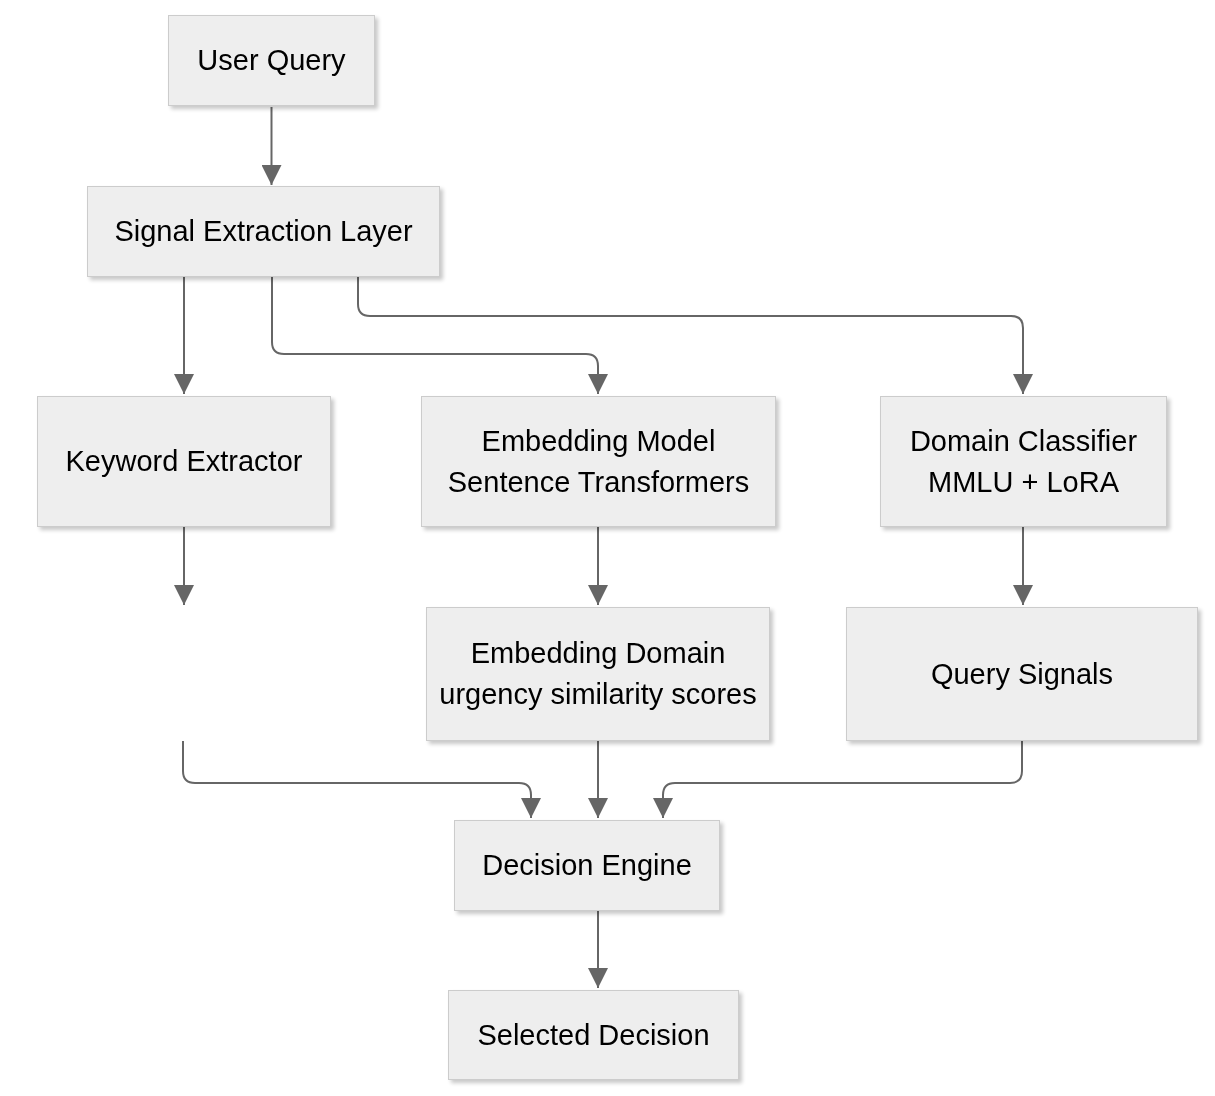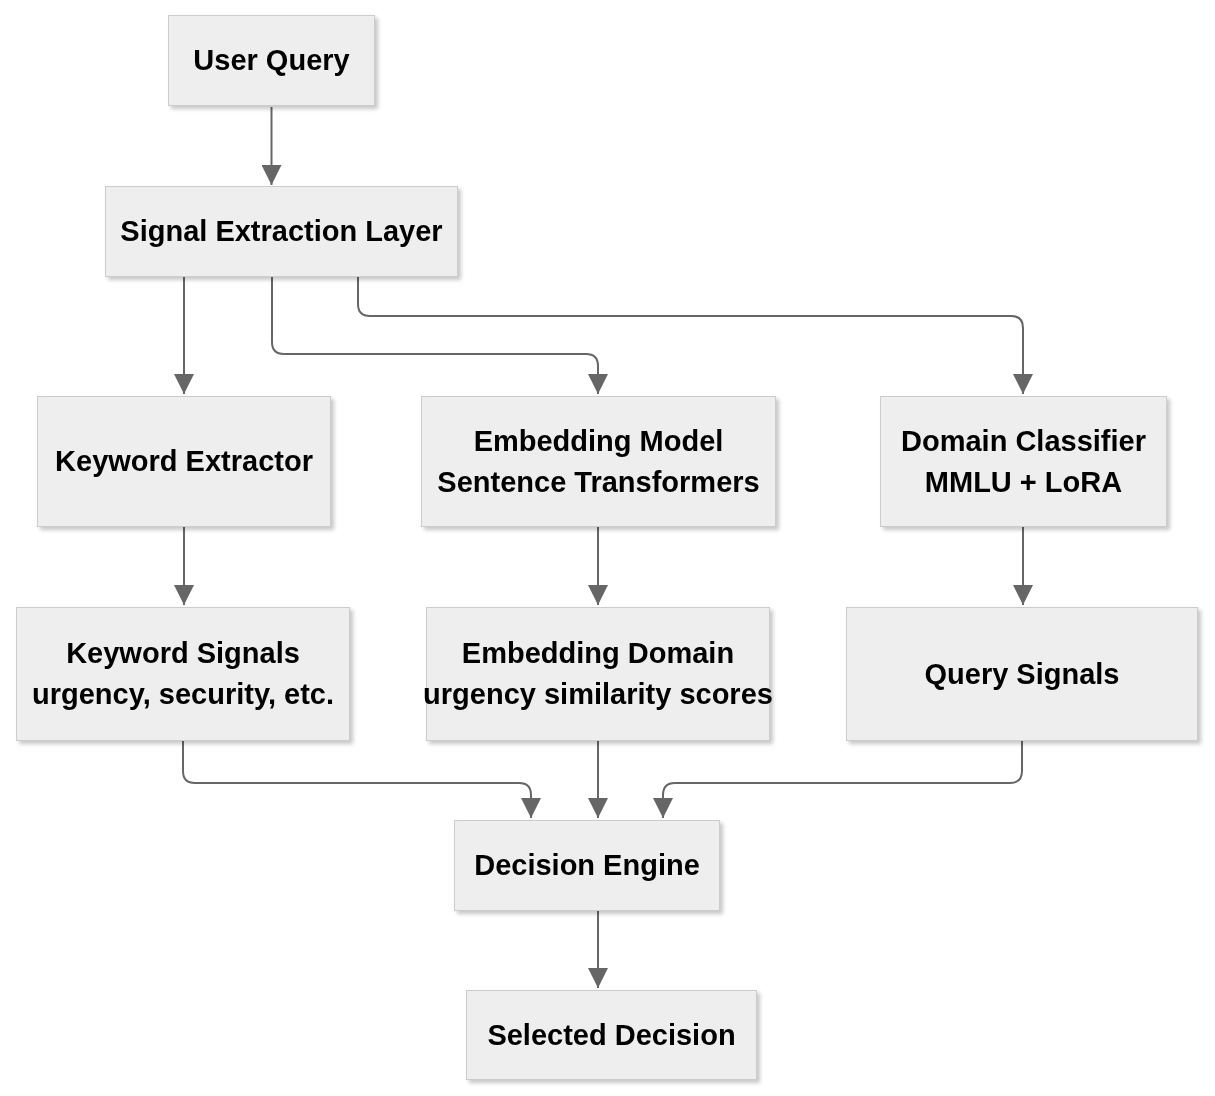--- a/index.html
+++ b/index.html
@@ -38,21 +38,21 @@
     display: flex;
     flex-direction: column;
     align-items: center;
     justify-content: center;
     text-align: center;
     color: var(--text-color);
     font-size: 29px;
     line-height: 41px;
     white-space: nowrap;
   }
-  .node .title, .node .subtitle { display: block; font-weight: bold; }
+  .node .title, .node .subtitle { display: block; }
 </style>
 </head>
 <body>
 
 <div id="canvas">
 
   <svg id="edge-layer" viewBox="0 0 1215 1096" xmlns="http://www.w3.org/2000/svg">
     <defs>
       <marker id="arrowhead" viewBox="0 0 10 10" refX="10" refY="5" markerWidth="10" markerHeight="10" orient="auto-start-reverse">
         <path d="M0,0 L10,5 L0,10 z"></path>
@@ -69,53 +69,49 @@
     <path class="edge" d="M183 741 V771 Q183 783 195 783 H519 Q531 783 531 795 V818" marker-end="url(#arrowhead)"></path>
     <path class="edge" d="M598 741 L598 818" marker-end="url(#arrowhead)"></path>
     <path class="edge" d="M1022 741 V771 Q1022 783 1010 783 H675 Q663 783 663 795 V818" marker-end="url(#arrowhead)"></path>
     <path class="edge" d="M598 911 L598 988" marker-end="url(#arrowhead)"></path>
   </svg>
 
   <div class="node" style="left:168px; top:15px; width:207px; height:91px;">
     <span class="title">User Query</span>
   </div>
 
-  <div class="node" style="left:105px; top:186px; width:353px; height:91px;">
+  <div class="node" style="left:87px; top:186px; width:353px; height:91px;">
     <span class="title">Signal Extraction Layer</span>
   </div>
 
   <div class="node" style="left:37px; top:396px; width:294px; height:131px;">
     <span class="title">Keyword Extractor</span>
   </div>
 
   <div class="node" style="left:880px; top:396px; width:287px; height:131px;">
     <span class="title">Domain Classifier</span>
     <span class="subtitle">MMLU + LoRA</span>
   </div>
 
   <div class="node" style="left:421px; top:396px; width:355px; height:131px;">
     <span class="title">Embedding Model</span>
     <span class="subtitle">Sentence Transformers</span>
   </div>
 
-  <div class="node" style="left:16px; top:607px; width:334px; height:134px;">
-    <span class="title">Keyword Signals</span>
-    <span class="subtitle">urgency, security, etc.</span>
-  </div>
 
   <div class="node" style="left:426px; top:607px; width:344px; height:134px;">
     <span class="title">Embedding Domain</span>
     <span class="subtitle">urgency similarity scores</span>
   </div>
 
   <div class="node" style="left:846px; top:607px; width:352px; height:134px;">
     <span class="title">Query Signals</span>
   </div>
 
   <div class="node" style="left:454px; top:820px; width:266px; height:91px;">
     <span class="title">Decision Engine</span>
   </div>
 
-  <div class="node" style="left:466px; top:990px; width:291px; height:90px;">
+  <div class="node" style="left:448px; top:990px; width:291px; height:90px;">
     <span class="title">Selected Decision</span>
   </div>
 
 </div>
 
 </body></html>

